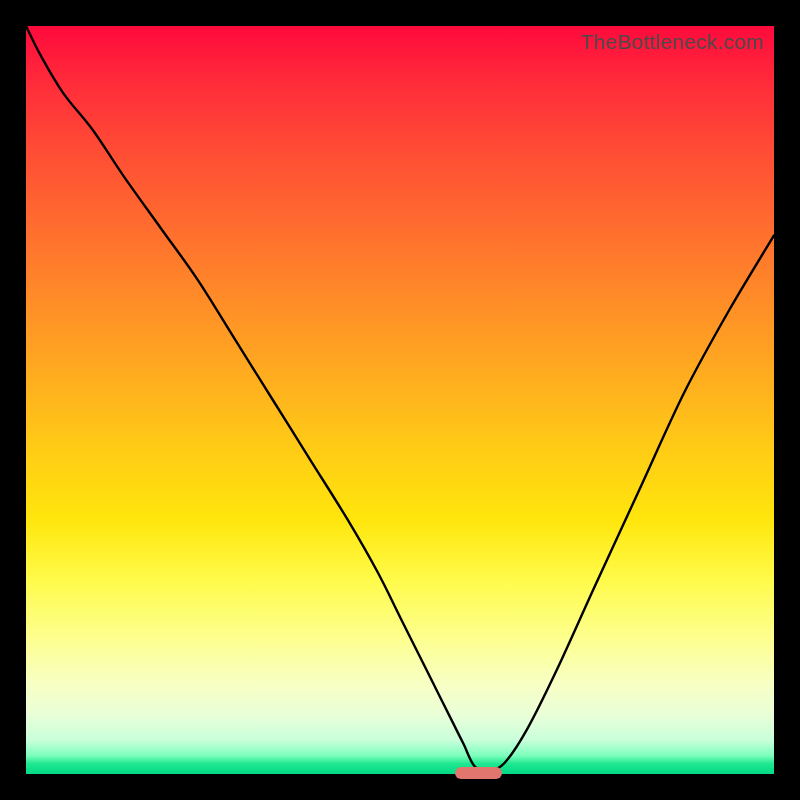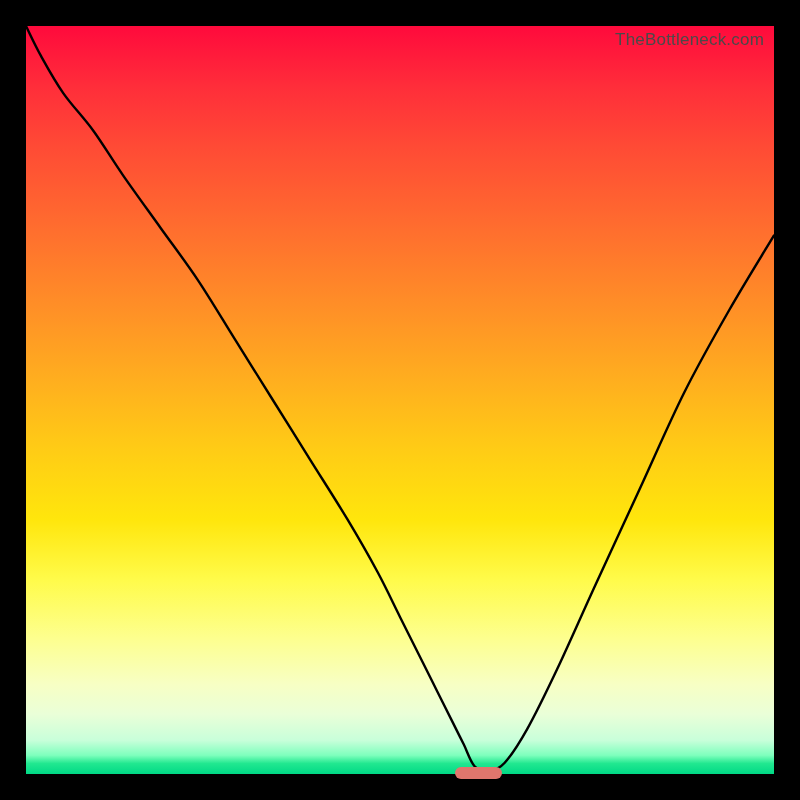--- a/index.html
+++ b/index.html
@@ -40,21 +40,21 @@
       #7effbd 97.5%,
       #21e890 98.6%,
       #00d986 100%
     );
   }
   .watermark {
     position: absolute;
     top: 4px;
     right: 10px;
     color: #4a4a4a;
-    font-size: 17px;
+    font-size: 21px;
     letter-spacing: 0.2px;
     user-select: none;
   }
   svg.curve {
     position: absolute;
     left: 0;
     top: 0;
     width: 748px;
     height: 748px;
   }

